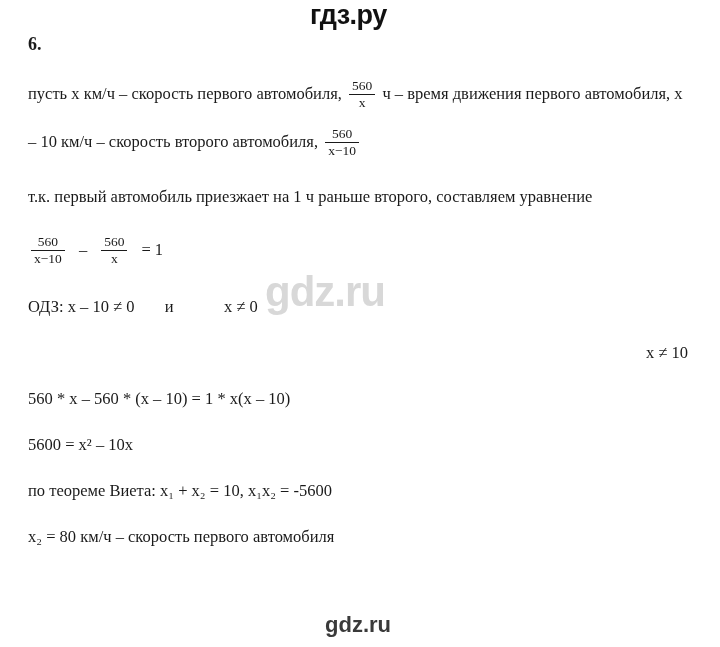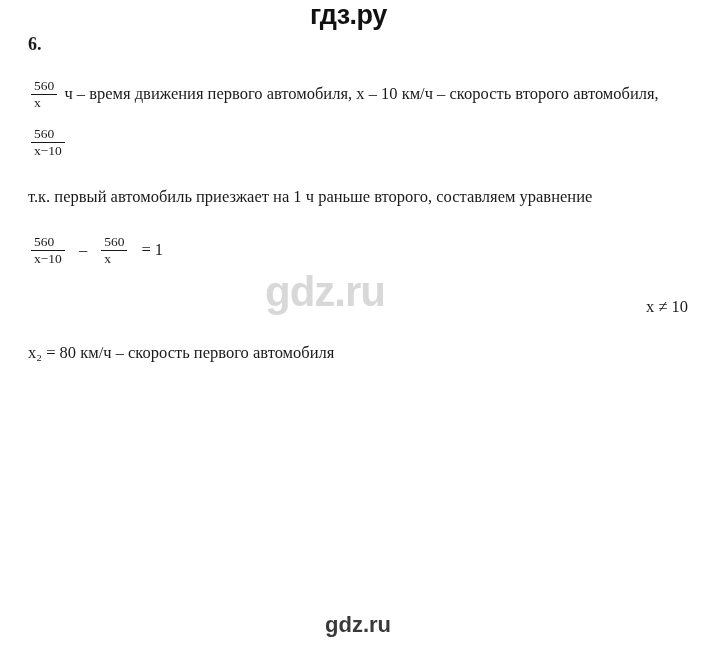--- a/index.html
+++ b/index.html
@@ -81,20 +81,21 @@
     white-space: nowrap;
   }
   .indent-line {
     padding-left: 52px;
     text-align: right;
   }
   
   .frac {
     display: inline-block;
     vertical-align: middle;
+    text-align: center;
     font-size: 13.5px;
     line-height: 1.15;
     margin: 8px 3px;
     position: relative;
     top: -1px;
   }
   .frac .num {
     display: block;
     padding: 0 3px;
     border-bottom: 1px solid #1a1a1a;
@@ -123,20 +124,21 @@
 
   <div class="logo-top">гдз.ру</div>
 
   <div class="watermark">gdz.ru</div>
 
   <div class="content">
 
     <div class="task-number">6.</div>
 
     <div class="para">
+      <span>пусть х км/ч – скорость первого автомобиля,</span>
       <span class="frac">
         <span class="num">560</span>
         <span class="den">х</span>
       </span>
       <span>ч – время движения первого автомобиля, х – 10 км/ч – скорость второго автомобиля,</span>
       <span class="frac">
         <span class="num">560</span>
         <span class="den">х−10</span>
       </span>
     </div>
@@ -152,23 +154,33 @@
       <span>–</span>
       <span class="sep"></span>
       <span class="frac">
         <span class="num">560</span>
         <span class="den">х</span>
       </span>
       <span class="sep"></span>
       <span>= 1</span>
     </div>
 
+    <div class="line">
+      <span>ОДЗ: х – 10 ≠ 0</span>
+      <span class="gap-md"></span>
+      <span>и</span>
+      <span class="gap-lg"></span>
+      <span>х ≠ 0</span>
+    </div>
 
     <div class="line indent-line">х ≠ 10</div>
 
+    <div class="line">560 * х – 560 * (х – 10) = 1 * х(х – 10)</div>
+    <div class="line">5600 = х² – 10х</div>
 
+    <div class="line">по теореме Виета: х₁ + х₂ = 10, х₁х₂ = -5600</div>
     <div class="line">х₂ = 80 км/ч – скорость первого автомобиля</div>
 
   </div>
 
   <div class="logo-bottom">gdz.ru</div>
 
 </div>
 
 </body></html>

